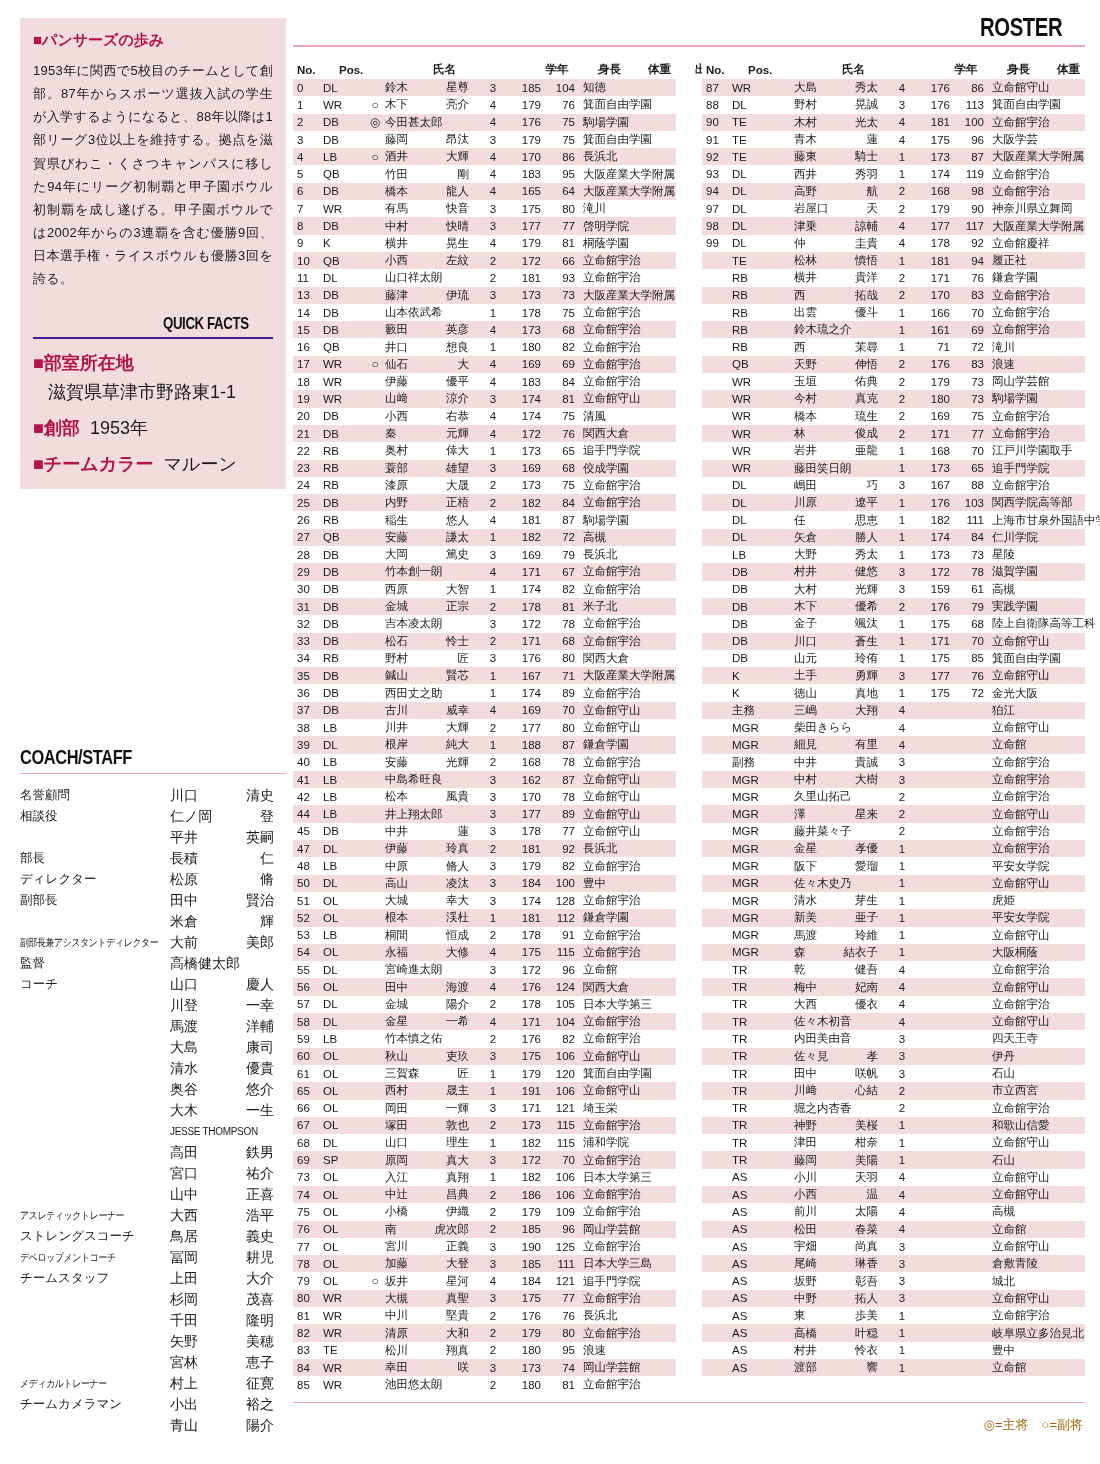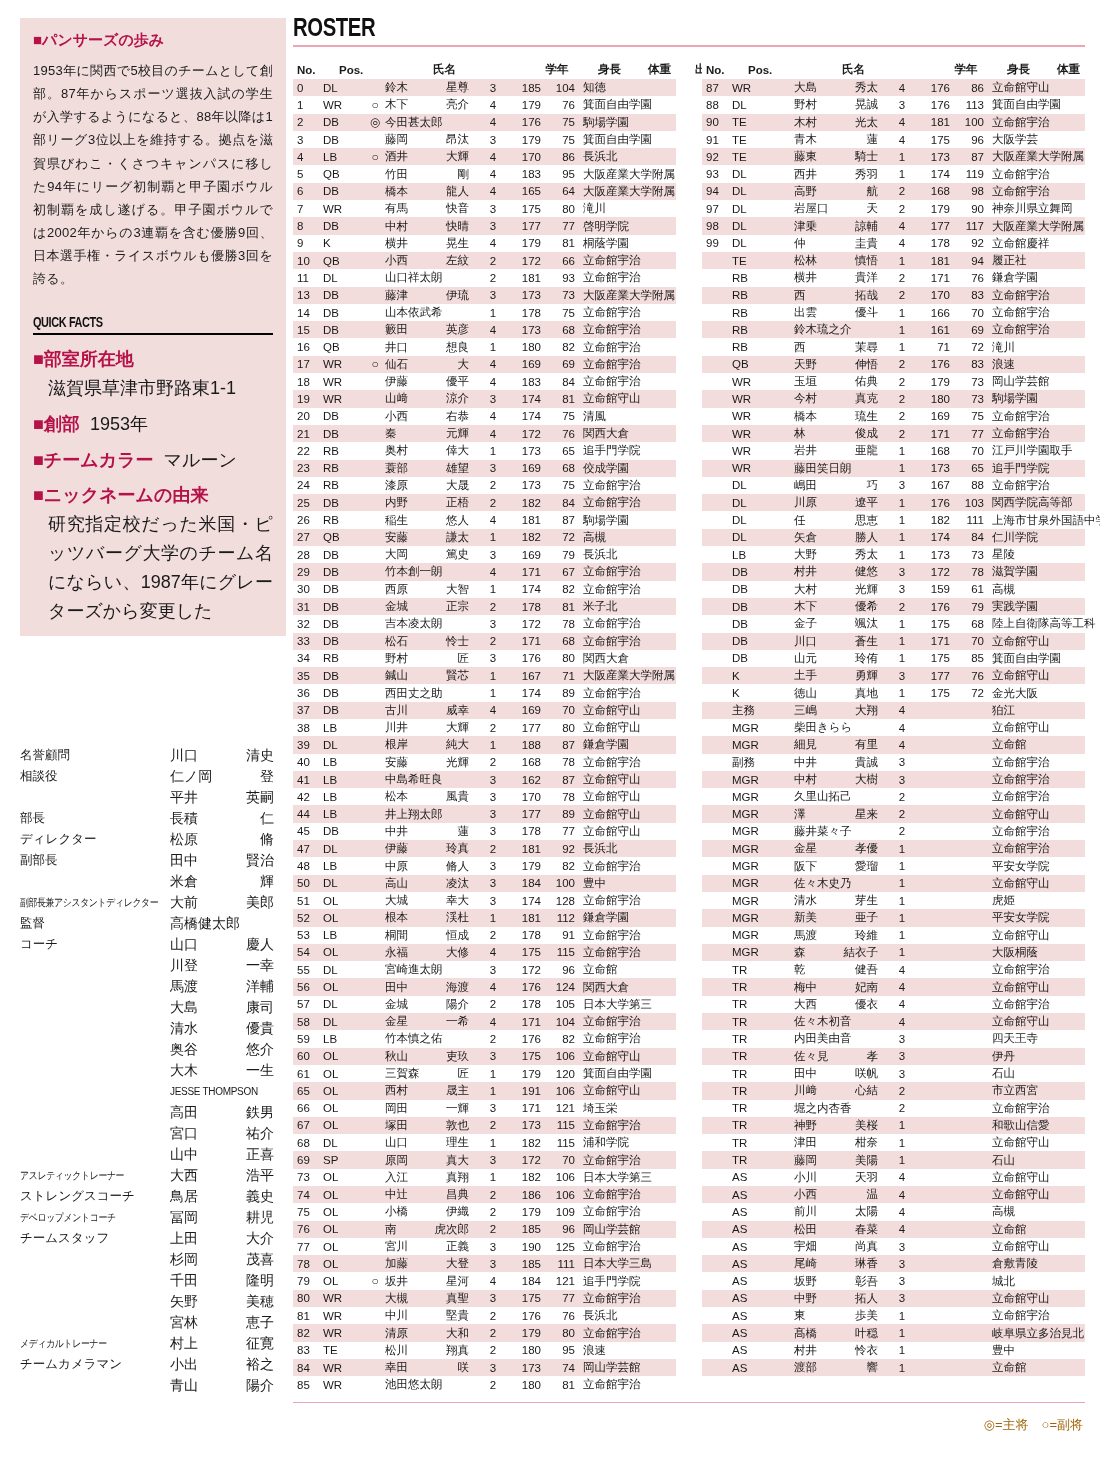--- a/index.html
+++ b/index.html
@@ -6,36 +6,36 @@
   .page{position:relative;width:1100px;height:1464px;background:#ffffff;overflow:hidden;
         font-family:"Liberation Sans","DejaVu Sans",sans-serif;color:#1a1a1a;}
   .cond{font-weight:bold;letter-spacing:-0.5px;transform:scaleX(0.78);transform-origin:0 50%;
         display:inline-block;white-space:nowrap;color:#111;}
   
   .pinkbox{position:absolute;left:20px;top:18px;width:266px;box-sizing:border-box;
            background:#f2dddd;padding:13px 13px 4px;}
   .hist-title{color:#b5124a;font-weight:bold;font-size:15px;margin-bottom:9px;}
   .hist-body{font-size:13px;line-height:1.78;text-align:justify;letter-spacing:0.3px;}
   .qf{margin-top:24px;}
-  .qf-head{font-size:14px;border-bottom:2px solid #000000;padding-bottom:3px;margin-bottom:10px;}
+  .qf-head{font-size:17px;border-bottom:2px solid #4c1d95;padding-bottom:3px;margin-bottom:10px;text-align:right;}
   .qf-item{font-size:18px;margin-bottom:7px;line-height:1.6;}
   .qf-label{color:#b5124a;font-weight:bold;}
   .qf-value-inline{margin-left:10px;color:#1a1a1a;}
   .qf-value-block{margin-left:15px;color:#1a1a1a;text-align:justify;}
   .cs{position:absolute;left:20px;top:745px;width:266px;}
   .cs-head{font-size:21px;border-bottom:1.5px solid #eda4b4;padding-bottom:4px;margin-bottom:11px;}
   .cs-row{display:grid;grid-template-columns:150px 1fr;min-height:21px;align-items:center;}
   .cs-role{font-size:12.5px;white-space:nowrap;}
   .cs-role.small{font-size:10.5px;letter-spacing:-0.5px;transform:scaleX(0.85);transform-origin:0 50%;}
   .cs-name{display:flex;justify-content:space-between;width:104px;font-size:14px;}
   .cs-name.single{justify-content:flex-start;}
   .cs-name.latin{font-size:10px;letter-spacing:-0.3px;white-space:nowrap;}
   
   .main{position:absolute;left:293px;top:12px;width:792px;}
-  .roster-head-wrap{border-bottom:2px solid #eda4b4;padding-bottom:2px;}
+  .roster-head-wrap{border-bottom:2px solid #eda4b4;padding-bottom:2px;text-align:right;}
   .roster-head{font-size:26px;}
   .tables{display:flex;gap:26px;margin-top:13px;}
   .rtable{width:383px;flex:none;font-size:11.5px;}
   .trow{display:grid;grid-template-columns:30px 42px 20px 94px 28px 34px 34px auto;
         align-items:center;height:17.3px;white-space:nowrap;}
   .trow.shaded{background:#f3dcdc;}
   .thead{font-weight:bold;height:19px;background:#fff;gap:16px;}
   .c-no{padding-left:4px;}
   .c-mark{text-align:center;font-size:12px;}
   .c-name{display:flex;justify-content:space-between;padding-right:10px;overflow:visible;}
@@ -53,26 +53,26 @@
 
   <div class="pinkbox">
     <div class="hist-title">■パンサーズの歩み</div>
     <div class="hist-body">1953年に関西で5校目のチームとして創部。87年からスポーツ選抜入試の学生が入学するようになると、88年以降は1部リーグ3位以上を維持する。拠点を滋賀県びわこ・くさつキャンパスに移した94年にリーグ初制覇と甲子園ボウル初制覇を成し遂げる。甲子園ボウルでは2002年からの3連覇を含む優勝9回、日本選手権・ライスボウルも優勝3回を誇る。</div>
     <div class="qf">
       <div class="qf-head"><span class="cond">QUICK FACTS</span></div>
       <div>
           <div class="qf-item"><span class="qf-label">■部室所在地</span><div class="qf-value-block">滋賀県草津市野路東1-1</div></div>
           <div class="qf-item"><span class="qf-label">■創部</span><span class="qf-value-inline">1953年</span></div>
           <div class="qf-item"><span class="qf-label">■チームカラー</span><span class="qf-value-inline">マルーン</span></div>
-          <div class="qf-item"><span class="qf-label">■ニックネームの由来</span><div class="qf-value-block">研究指定校だった米国・ピッツバーグ大学のチーム名にならい、1987年にグレーターズから変更した</div></div>
         </div>
     </div>
   </div>
 
   <div class="cs">
+    <div class="cs-head"><span class="cond">COACH/STAFF</span></div>
     <div>
         <div class="cs-row">
           <div class="cs-role">名誉顧問</div>
           <div class="cs-name">
             <span>川口</span>
             <span>清史</span>
           </div>
         </div>
         <div class="cs-row">
           <div class="cs-role">相談役</div>

